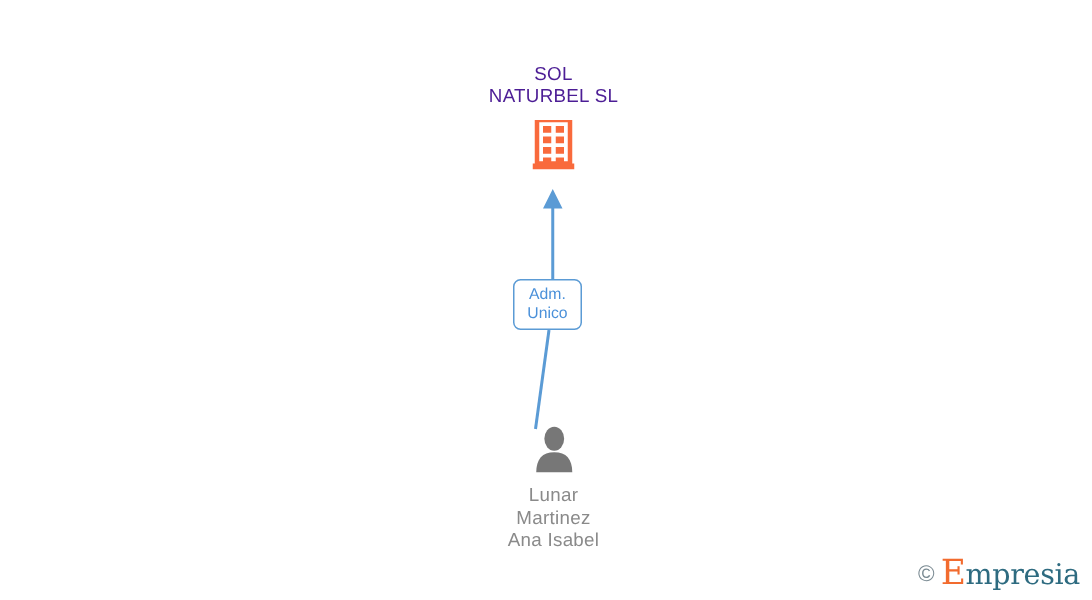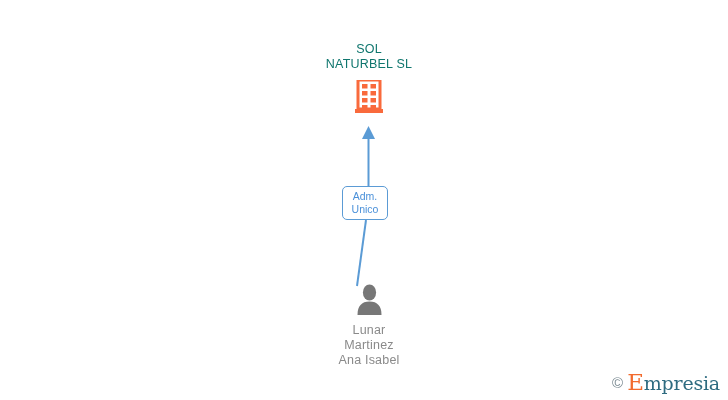--- a/index.html
+++ b/index.html
@@ -22,21 +22,21 @@
   #company-node {
     position: absolute;
     left: 264px;
     top: 42px;
     width: 210px;
     text-align: center;
   }
   #company-name {
     font-size: 12.5px;
     line-height: 15px;
-    color: #0f766e;
+    color: #4c1d95;
     letter-spacing: 0.2px;
     white-space: pre-line;
   }
   #company-icon-wrap {
     margin-top: 8px;
     height: 34px;
     display: flex;
     justify-content: center;
     align-items: flex-start;
   }

